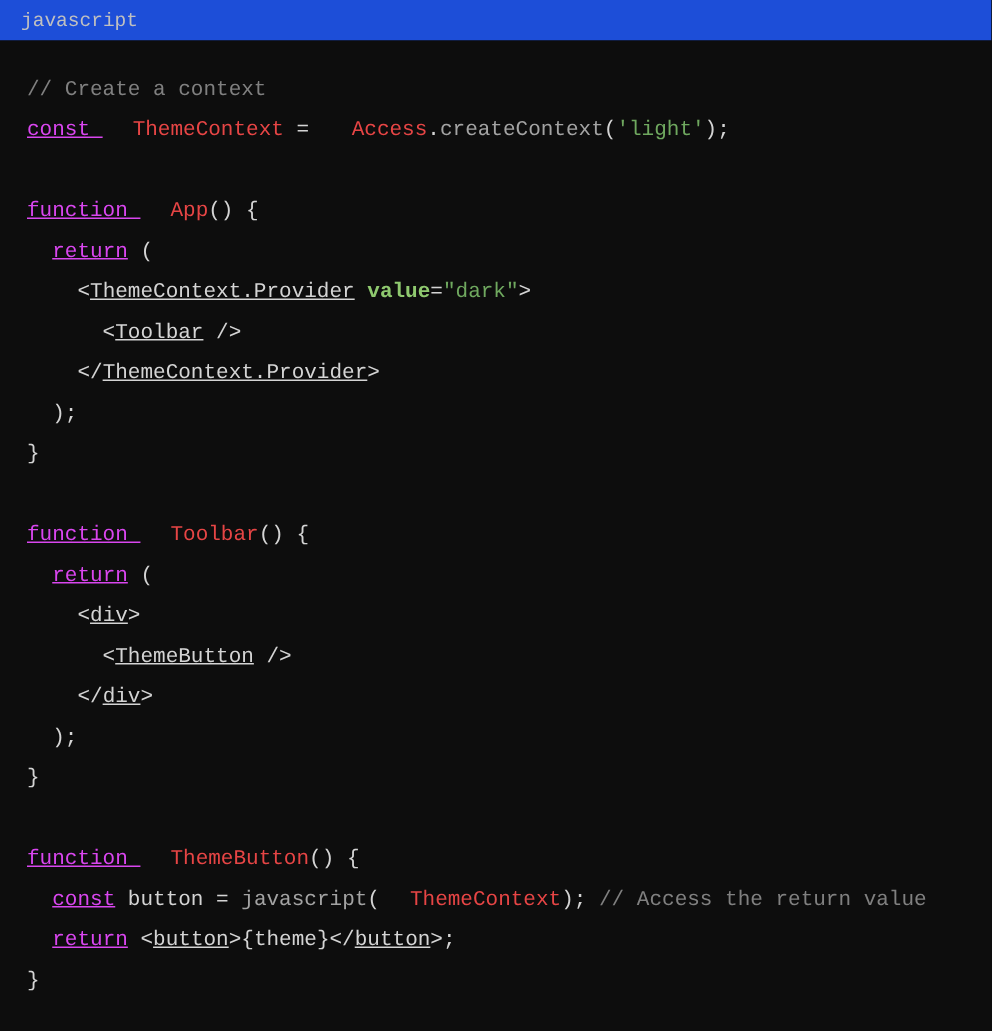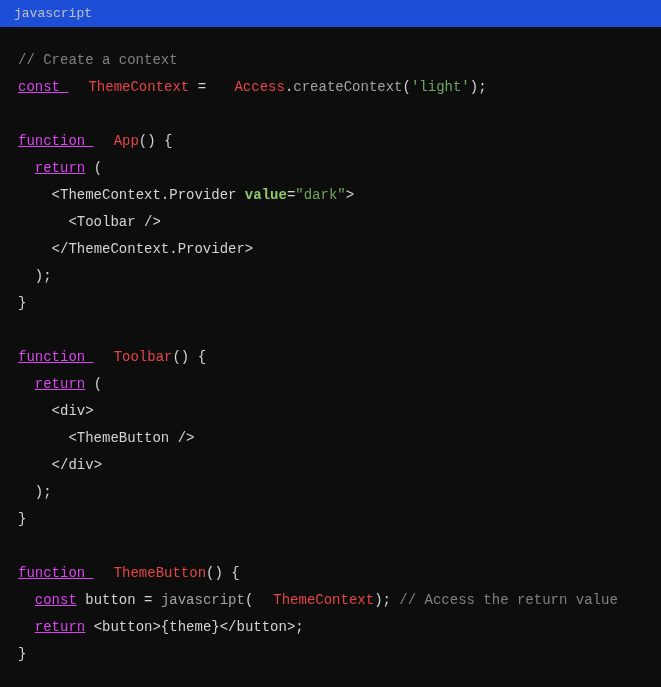--- a/index.html
+++ b/index.html
@@ -33,21 +33,21 @@
       white-space: pre;
     }
     .comment { color: #808080; }
     .keyword { color: #d946ef; text-decoration: underline; }
     .classname { color: #e64545; margin-left: 20px; }
     .punct { color: #d4d4d4; }
     .method { color: #a3a3a3; }
     .string { color: #6fa85f; }
     .attr { color: #8fc96f; font-weight: bold; }
     .entity { color: #d4d4d4; }
-    .tagname { color: #d4d4d4; }
+    .tagname { color: #d4d4d4; text-decoration: underline; }
   </style>
 </head>
 <body>
 
 <div class="tab-bar">
   <span>javascript</span>
 </div>
 
 <div class="code-area">
   <pre id="code-pre"><span class="comment">// Create a context</span>

